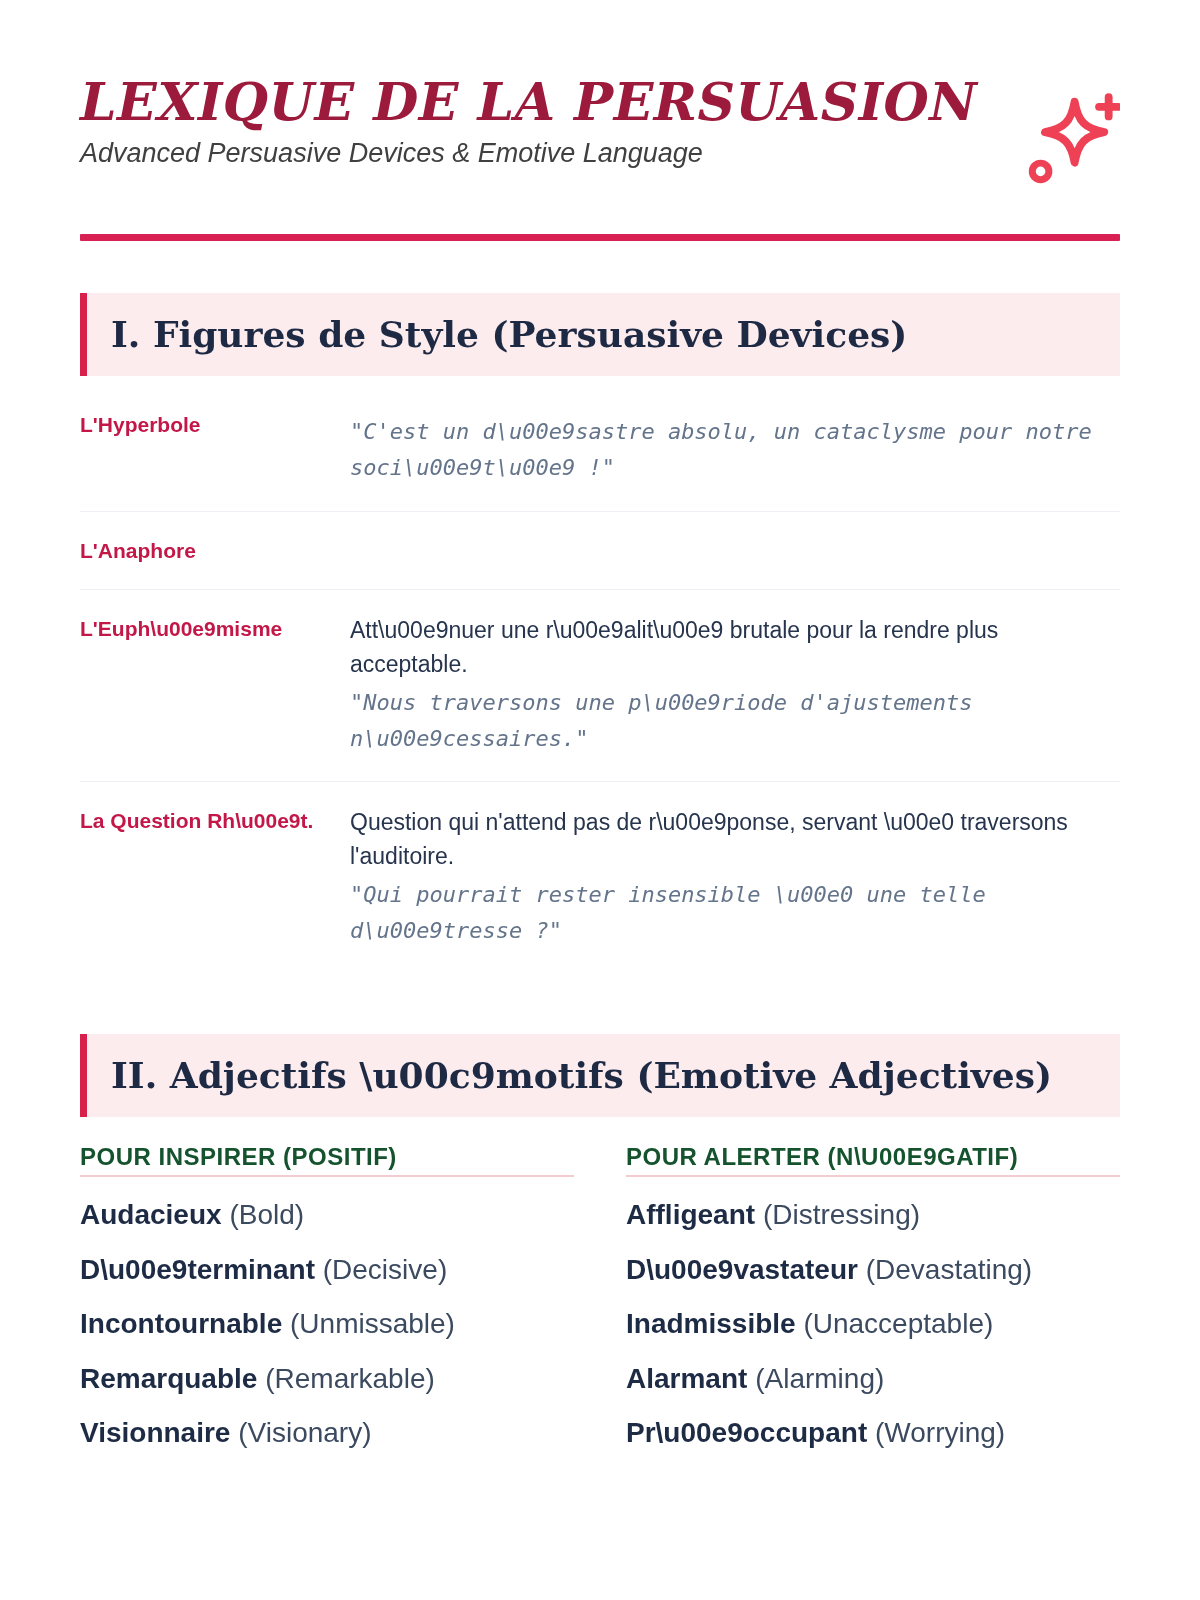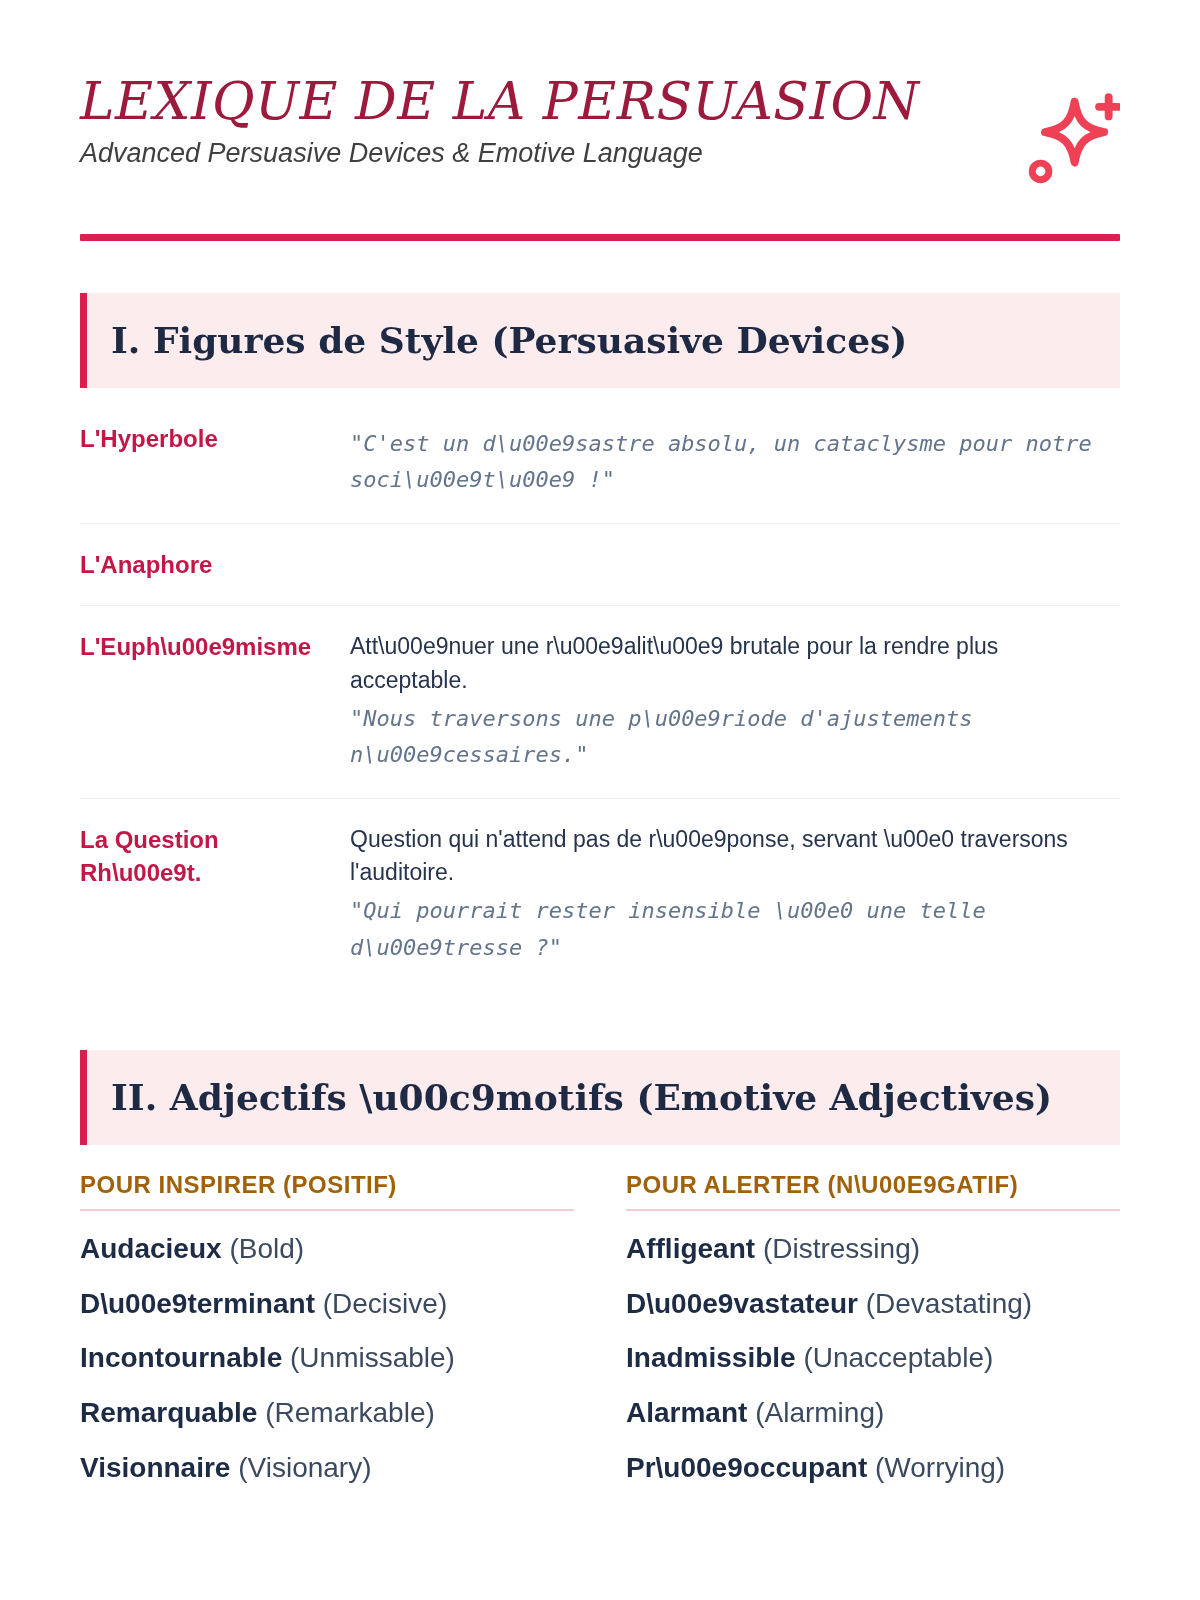--- a/index.html
+++ b/index.html
@@ -21,21 +21,21 @@
   
   .header { padding-top: 72px; }
   .header-row {
     display: flex;
     justify-content: space-between;
     align-items: flex-start;
   }
   .page-title {
     font-family: "DejaVu Serif", serif;
     font-style: italic;
-    font-weight: 400;
+    font-weight: 700;
     font-size: 52px;
     line-height: 1.15;
     color: #9c1a3b;
     letter-spacing: 0.5px;
   }
   .page-subtitle {
     margin-top: 6px;
     font-size: 27px;
     font-style: italic;
     color: #404040;
@@ -50,36 +50,36 @@
 
   
   .section-title {
     font-family: "DejaVu Serif", serif;
     font-weight: 700;
     font-size: 36px;
     line-height: 1.2;
     color: #1e2a44;
     background: #fcecee;
     border-left: 7px solid #d8204c;
-    padding: 26px 24px;
+    padding: 20px 24px;
   }
   .section-1 .section-title { margin-top: 52px; }
   .section-2 .section-title { margin-top: 60px; }
 
   
   .entries { margin-top: 28px; }
   .entry {
     display: grid;
     grid-template-columns: 270px 1fr;
     padding: 24px 0;
   }
   .entry + .entry { border-top: 1px solid #edf0f4; }
   .entry:first-child { padding-top: 6px; }
   .entry-term {
-    font-size: 24px;
+    font-size: 21px;
     font-weight: 700;
     color: #c31748;
     line-height: 1.4;
     padding-right: 8px;
   }
   .entry-definition {
     font-size: 23px;
     line-height: 1.45;
     color: #27344d;
   }
@@ -96,22 +96,22 @@
   .adj-columns {
     margin-top: 26px;
     display: grid;
     grid-template-columns: 1fr 1fr;
     column-gap: 52px;
   }
   .adj-heading {
     font-size: 24px;
     font-weight: 700;
     letter-spacing: 0.5px;
-    color: #a16207;
-    padding-bottom: 10px;
+    color: #14532d;
+    padding-bottom: 4px;
     border-bottom: 2px solid #f3ccd1;
   }
   .adj-item { margin-top: 21px; font-size: 28px; line-height: 1.2; }
   .adj-word { font-weight: 700; color: #1e2b45; }
   .adj-translation { font-weight: 400; color: #3c4a60; }
 </style>
 </head>
 <body>
 
 <div class="page">

